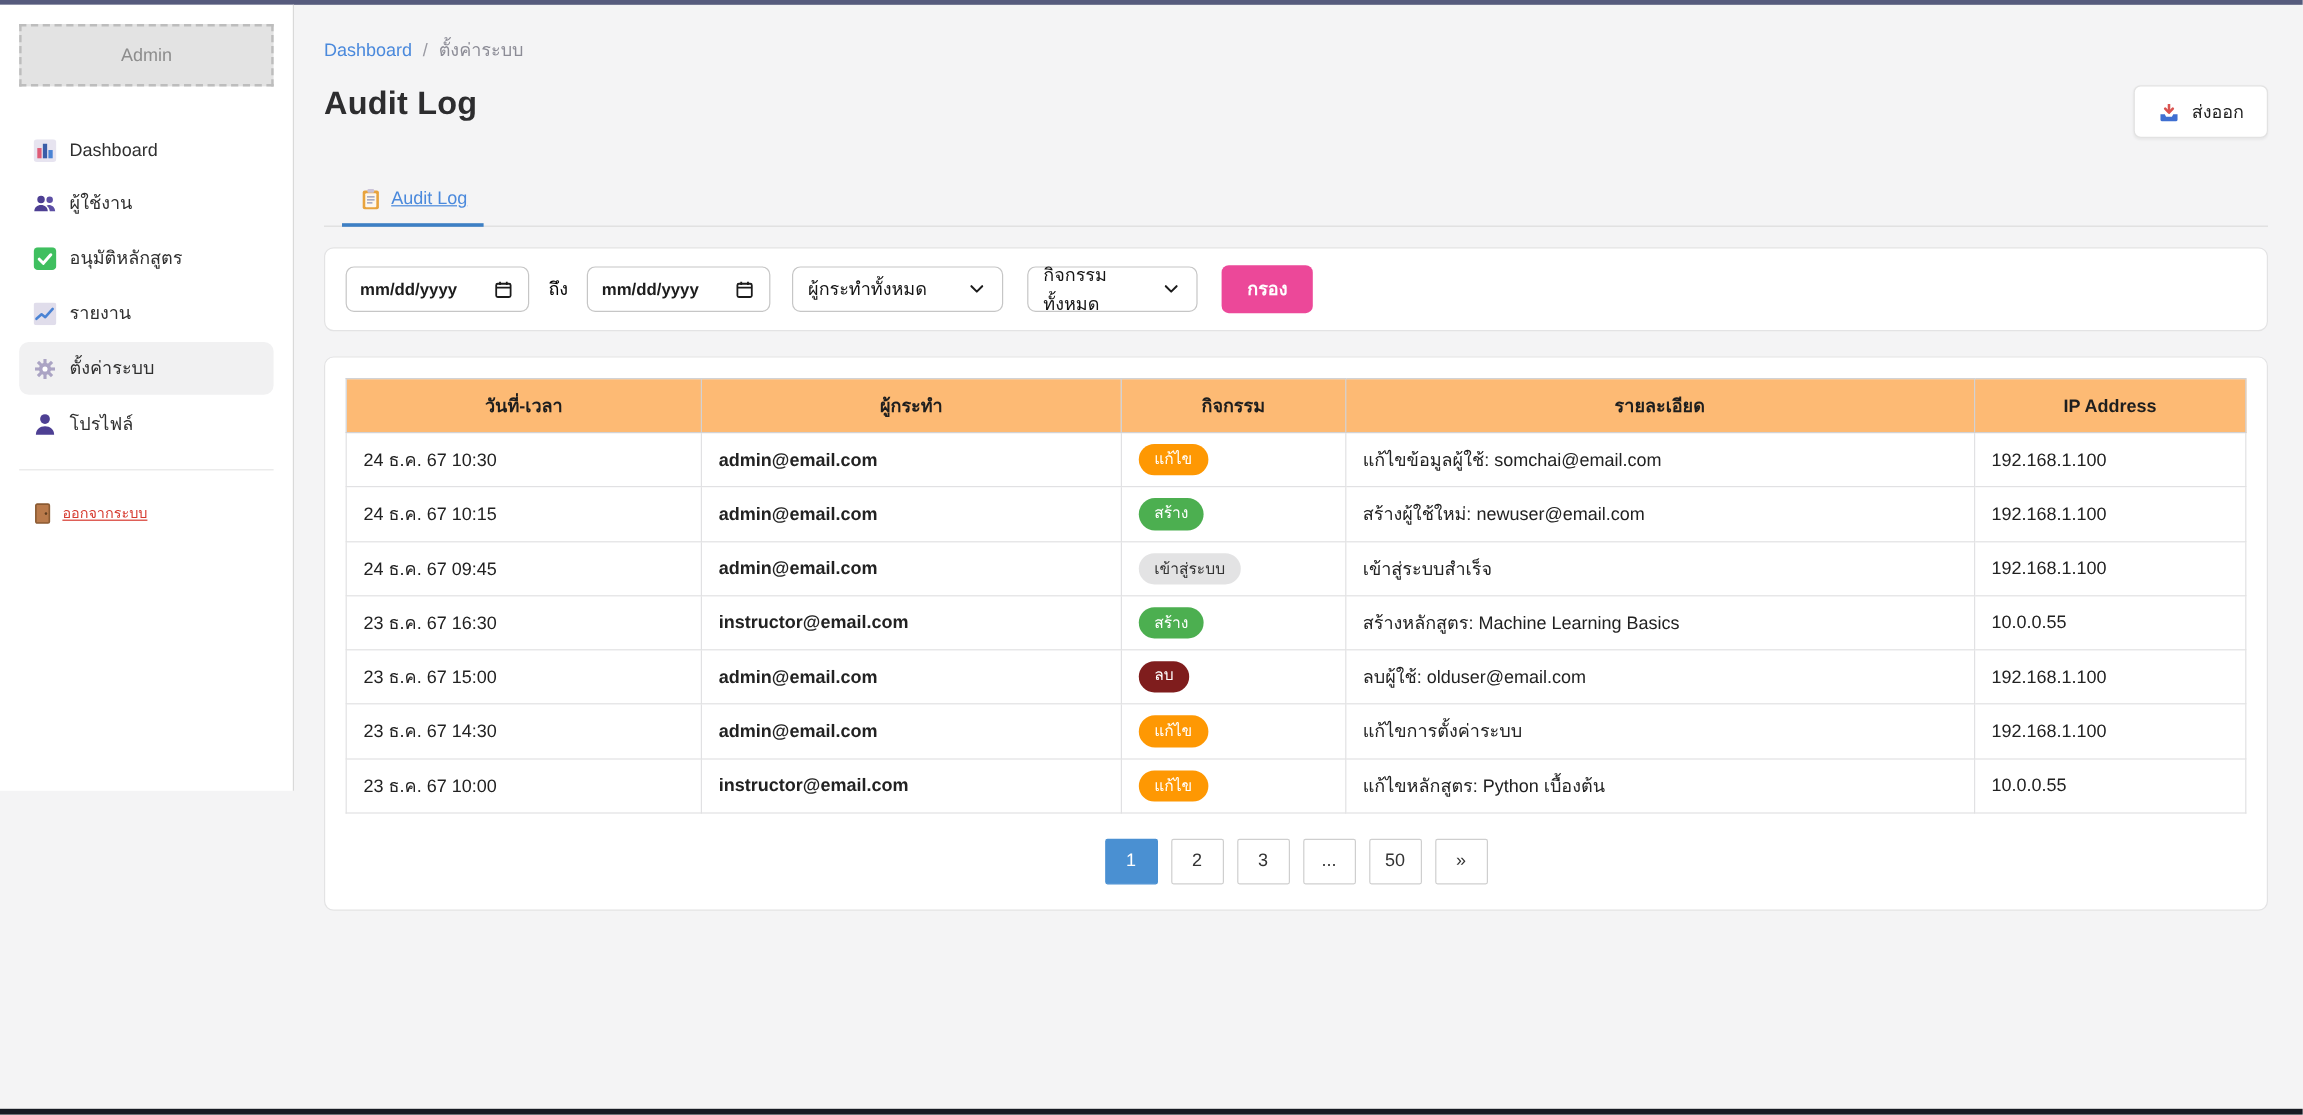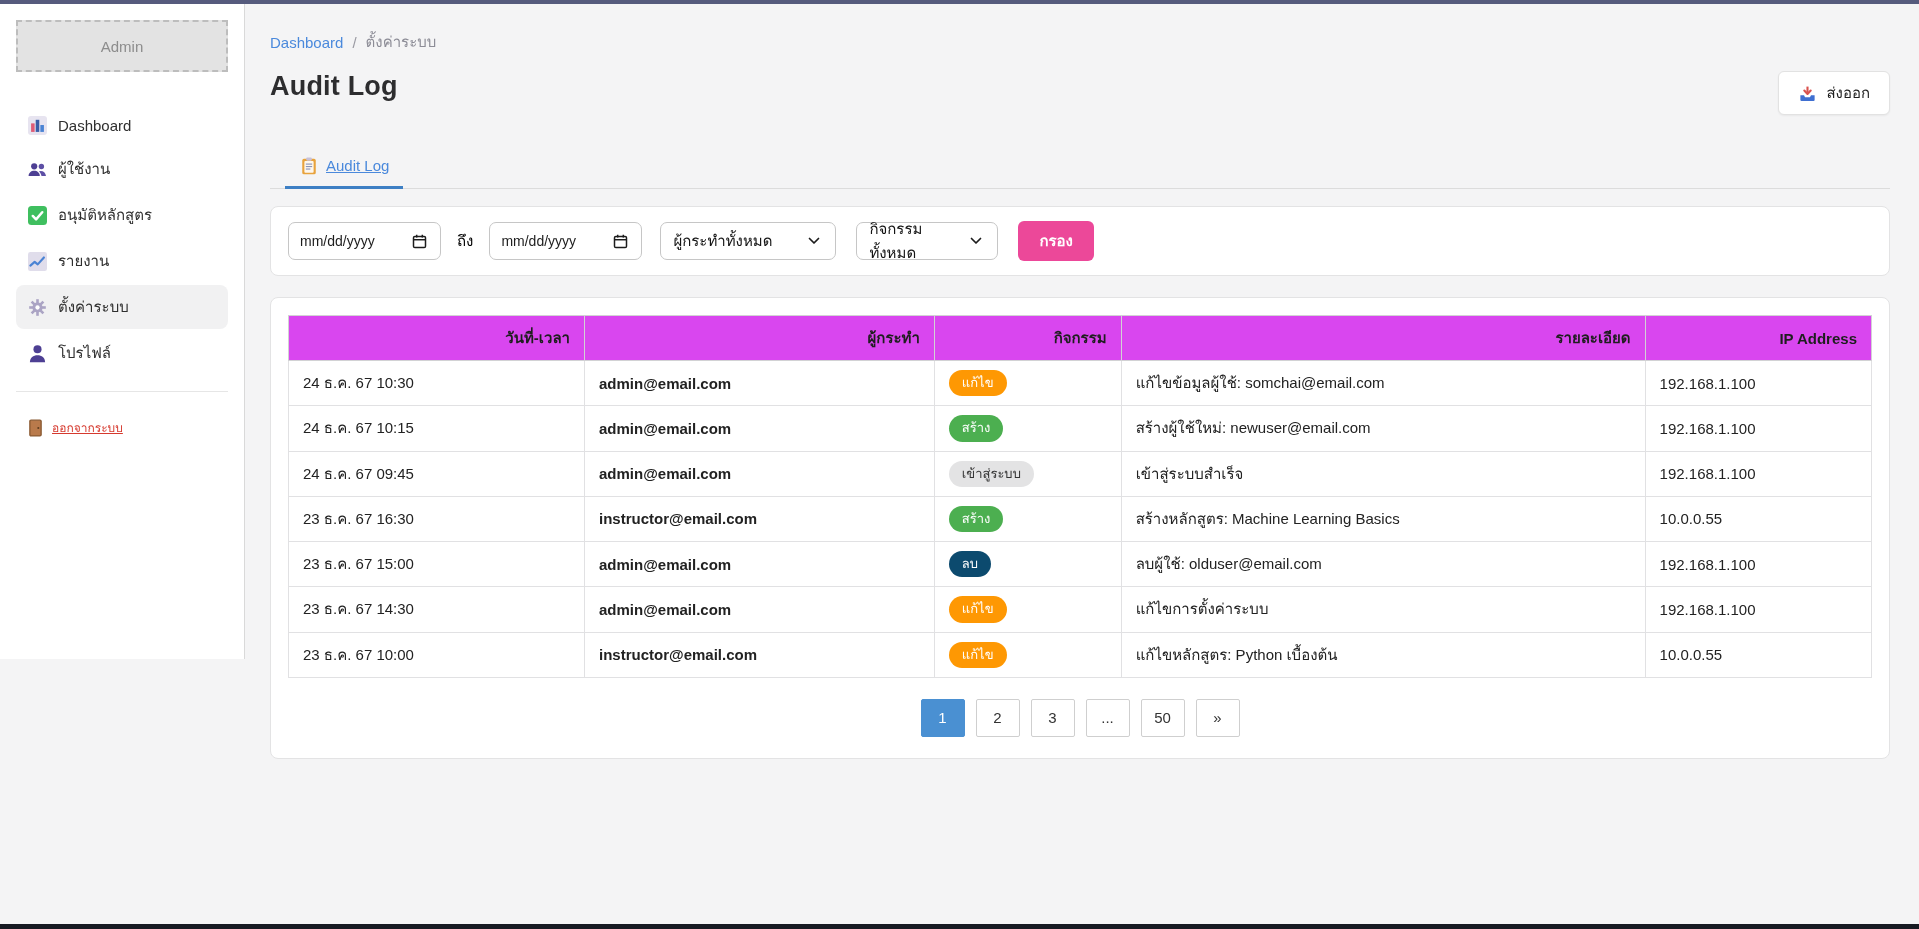--- a/index.html
+++ b/index.html
@@ -68,21 +68,21 @@
   .tab svg { width: 16px; height: 18px; }
 
   
   .filter-card {
     margin-top: 17px; background: #fff; border: 1px solid #e3e3e4;
     border-radius: 8px; padding: 14px 17px; display: flex; align-items: center; gap: 14px;
   }
   .date-input {
     width: 153px; height: 38px; border: 1px solid #c6c6c6; border-radius: 7px;
     display: flex; align-items: center; justify-content: space-between;
-    padding: 0 11px; font-size: 14px; color: #1d1d1d; background: #fff; cursor: text;
+    padding: 0 11px; font-size: 14px; color: #1d1d1d; background: #fff; cursor: text; font-weight: bold;
   }
   .date-input svg { width: 15px; height: 15px; }
   .to-label { font-size: 15px; color: #000000; padding: 0 2px; }
   .select-control {
     height: 38px; border: 1px solid #c6c6c6; border-radius: 7px; background: #fff;
     display: flex; align-items: center; justify-content: space-between;
     padding: 0 12px; font-size: 15px; color: #141414; cursor: pointer; gap: 16px;
   }
   .select-actor { width: 176px; margin-left: 4px; }
   .select-activity { width: 142px; margin-left: 6px; }
@@ -93,41 +93,41 @@
     cursor: pointer; font-family: inherit;
   }
 
   
   .table-card {
     margin-top: 21px; background: #fff; border: 1px solid #e3e3e4;
     border-radius: 8px; padding: 17px 17px 21px 17px;
   }
   table.audit { width: 100%; border-collapse: collapse; font-size: 15px; }
   table.audit th {
-    background: #d946ef; border: 1px solid #d2d2d4; text-align: right;
+    background: #fdba74; border: 1px solid #d2d2d4; text-align: center;
     padding: 10px 14px; font-weight: bold; color: #1e1e1e; height: 38px;
   }
   table.audit td {
     border: 1px solid #e1e1e3; padding: 9px 14px; color: #222; height: 40px;
     background: #fff;
   }
   td.cell-actor { font-weight: bold; }
   th.col-datetime { width: 18.7%; }
   th.col-actor    { width: 22.1%; }
   th.col-action   { width: 11.8%; }
   th.col-detail   { width: 33.1%; }
   th.col-ip       { width: 14.3%; }
 
   .badge {
     display: inline-block; padding: 5px 13px; border-radius: 999px;
     font-size: 13px; line-height: 1.25; color: #fff; white-space: nowrap;
   }
   .badge-edit   { background: #fe9803; }
   .badge-create { background: #4caf50; }
-  .badge-delete { background: #0c4a6e; }
+  .badge-delete { background: #7f1d1d; font-family: Liberation Mono, monospace; }
   .badge-login  { background: #e3e3e4; color: #333; }
 
   .pagination { display: flex; justify-content: center; gap: 11px; margin-top: 21px; }
   .page-btn {
     min-width: 44px; height: 38px; border: 1px solid #cfcfcf; background: #fff;
     display: flex; align-items: center; justify-content: center;
     font-size: 15px; color: #333; cursor: pointer; border-radius: 2px; padding: 0 8px;
   }
   .page-btn.active { background: #4a90d2; border-color: #4a90d2; color: #fff; }
 </style>

